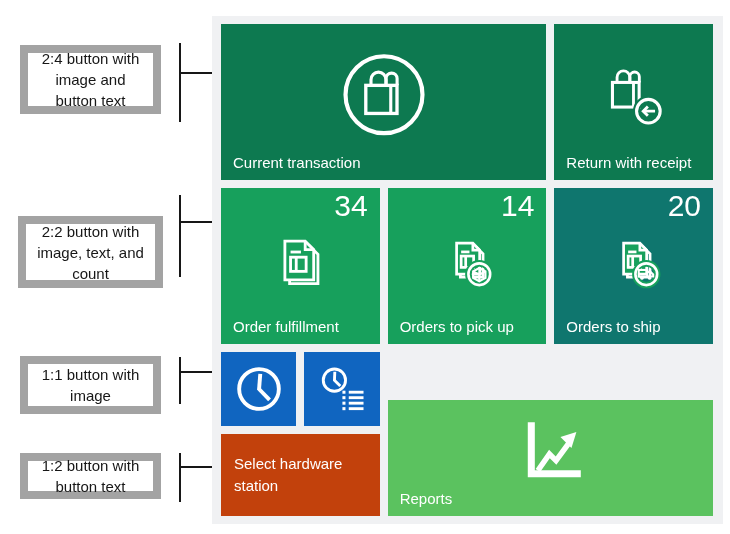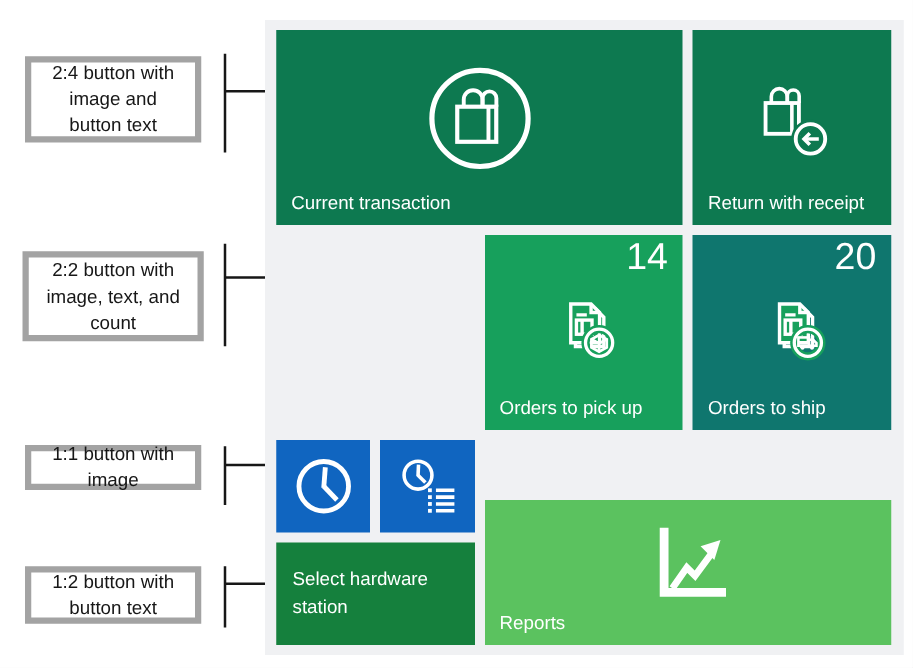--- a/index.html
+++ b/index.html
@@ -4,28 +4,28 @@
 <style>
   html,body { margin:0; padding:0; background:#ffffff; }
   .canvas {
     position:relative; width:730px; height:534px; overflow:hidden;
     font-family:"Liberation Sans", sans-serif; background:#ffffff;
   }
 
   
   .ann-box {
     position:absolute; box-sizing:border-box;
-    border:5px solid #a3a3a3; background:#ffffff;
+    border:8px solid #a3a3a3; background:#ffffff;
     display:flex; align-items:center; justify-content:center;
     text-align:center; font-size:15px; line-height:21px; color:#171717;
     white-space:pre-line; padding:2px 4px;
   }
   #ann1-box { left:20px; top:45px;  width:141px; height:69px; }
-  #ann2-box { left:18px; top:201px; width:145px; height:72px; }
-  #ann3-box { left:20px; top:356px; width:141px; height:36px; }
+  #ann2-box { left:18px; top:216px; width:145px; height:72px; }
+  #ann3-box { left:20px; top:356px; width:141px; height:58px; }
   #ann4-box { left:20px; top:453px; width:141px; height:46px; }
 
   .vline { position:absolute; width:2px; background:#171717; left:179px; }
   #v1 { top:43px;  height:79px; }
   #v2 { top:195px; height:82px; }
   #v3 { top:357px; height:47px; }
   #v4 { top:453px; height:49px; }
 
   .hline { position:absolute; height:2px; background:#171717; left:180px; width:42px; }
   #h1 { top:72px; }
@@ -135,20 +135,34 @@
             <path class="ln" d="M34 25 V19.5 a4.6 4.6 0 0 1 9.2 0 V25" stroke-width="2.8"></path>
             <circle class="halo" cx="52" cy="53" r="11.5" stroke-width="7"></circle>
             <circle class="ln" cx="52" cy="53" r="11.5" stroke-width="3"></circle>
             <path class="ln" d="M58.5 53 H47.5" stroke-width="2.8"></path>
             <path class="ln" d="M51.5 48.5 L47 53 L51.5 57.5" stroke-width="2.8"></path>
           </svg>
         </span>
         <span class="tile-label">Return with receipt</span>
       </button>
 
+      <button class="tile t-of" style="background-color: rgb(23, 160, 92); color: rgb(23, 160, 92);">
+        <span class="tile-count">34</span>
+        <span class="icon icon-doc">
+          <svg width="68" height="68" viewBox="0 0 72 72">
+            <path class="ln" d="M25 19 H46 L55 28 V59 H25 Z" stroke-width="3"></path>
+            <path class="fillpage" d="M20 14 H41.5 L50.5 23 V55 H20 Z" fill="currentColor" stroke-width="3"></path>
+            <path class="ln" d="M41.5 14 V23 H50.5" stroke-width="3"></path>
+            <path class="ln" d="M26 25.5 H37" stroke-width="3"></path>
+            <rect class="ln" x="26" y="31" width="16.5" height="15" stroke-width="3"></rect>
+            <line class="ln" x1="32" y1="31" x2="32" y2="46" stroke-width="3"></line>
+          </svg>
+        </span>
+        <span class="tile-label">Order fulfillment</span>
+      </button>
 
       <button class="tile t-pu" style="background-color: rgb(23, 160, 92); color: rgb(23, 160, 92);">
         <span class="tile-count">14</span>
         <span class="icon icon-doc">
           <svg width="68" height="68" viewBox="0 0 72 72">
             <g transform="translate(9,5) scale(0.8)">
               <path class="ln" d="M25 19 H46 L55 28 V59 H25 Z" stroke-width="3.6"></path>
               <path class="fillpage" d="M20 14 H41.5 L50.5 23 V55 H20 Z" fill="currentColor" stroke-width="3.6"></path>
               <path class="ln" d="M41.5 14 V23 H50.5" stroke-width="3.6"></path>
               <path class="ln" d="M26 25.5 H37" stroke-width="3.6"></path>
@@ -219,19 +233,19 @@
         <span class="icon icon-rep">
           <svg width="88" height="88" viewBox="0 0 80 80">
             <path class="ln" d="M23 13 V60 H68" stroke-width="6.4"></path>
             <path class="ln" d="M29 57 L39.5 42 L45.5 48 L58 31" stroke-width="5"></path>
             <polygon points="64,22 49.5,26.5 59.5,36.5" fill="#ffffff"></polygon>
           </svg>
         </span>
         <span class="tile-label">Reports</span>
       </button>
 
-      <button class="tile t-hw" style="background-color: #15803d; color: rgb(16, 101, 192); padding-left: 36px;">
+      <button class="tile t-hw" style="background-color: #c2410c; color: rgb(16, 101, 192); padding-left: 36px;">
         <span class="hw-label">Select hardware station</span>
       </button>
 
     </div>
   </div>
 </div>
 
 </body></html>

